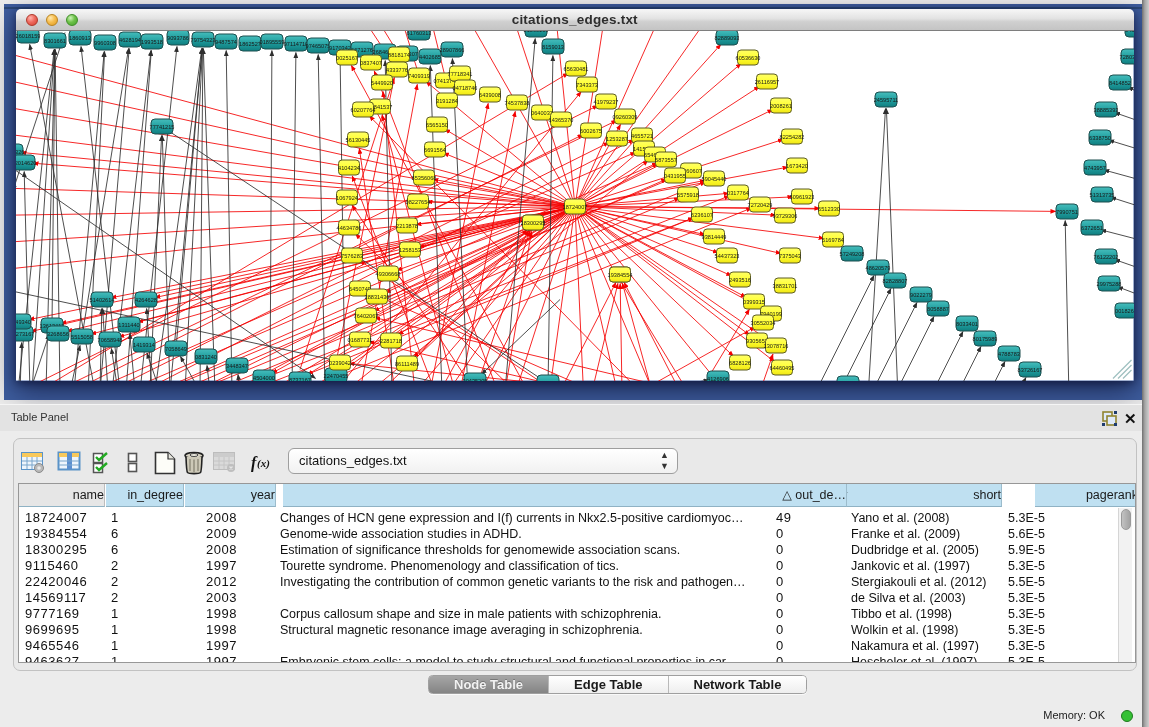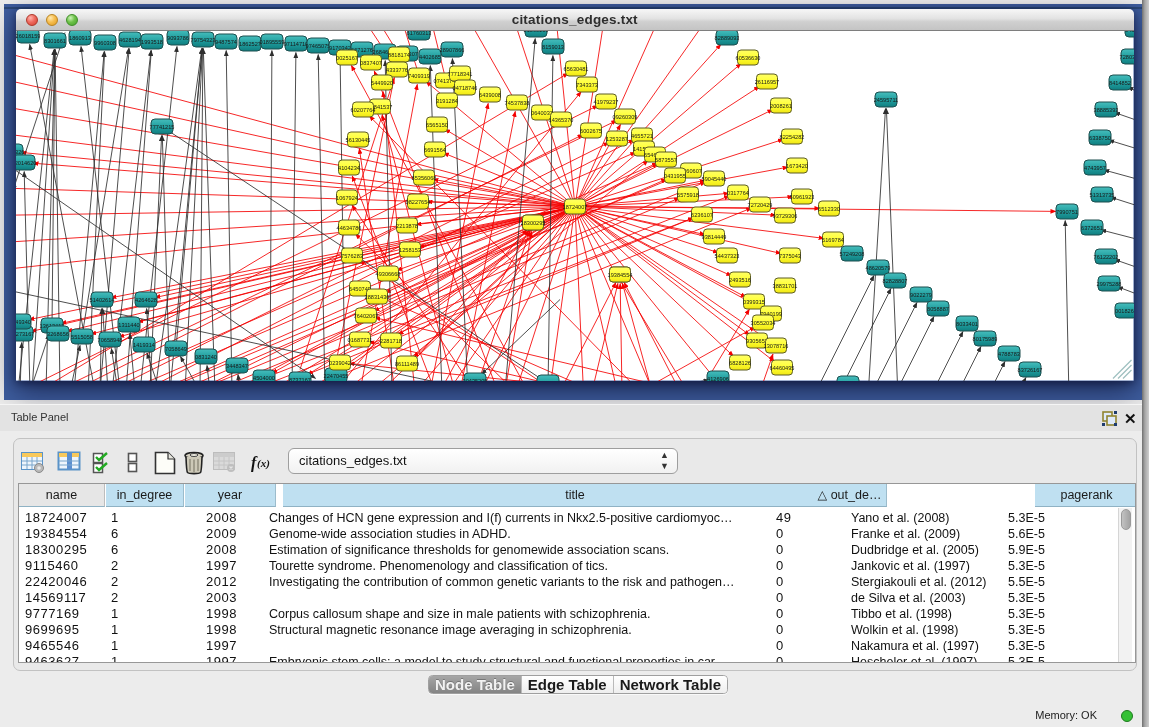--- a/index.html
+++ b/index.html
@@ -12,33 +12,33 @@
 .tl.y{left:30px;background:radial-gradient(circle at 35% 30%,#ffe9b0,#f6bd4e 45%,#df9b22);border:1px solid #ba8420}
 .tl.g{left:50px;background:radial-gradient(circle at 35% 30%,#ccf3b8,#6dc148 45%,#45a32c);border:1px solid #3f8f28}
 .title{position:absolute;top:3px;left:0;width:100%;text-align:center;font-size:13.5px;font-weight:bold;color:#2e2e2e;letter-spacing:.2px}
 .rightstrip{position:absolute;left:1142px;top:0;width:7px;height:727px;background:linear-gradient(90deg,#6f6f6f,#a5a5a5 40%,#cfcfcf)}
 .tphead{position:absolute;left:0;top:404px;width:1142px;height:27px;background:#e3e3e3;border-top:1px solid #f5f5f5}
 .tphead .t{position:absolute;left:11px;top:6px;font-size:11px;color:#333}
 .xicon{position:absolute;left:1124px;top:5px;font-size:15px;font-weight:bold;color:#111}
 .inner{position:absolute;left:13px;top:438px;width:1124px;height:233px;background:#e9e9e9;border:1px solid #c2c2c2;border-radius:7px}
 .tbox{position:absolute;left:4px;top:44px;width:1118px;height:180px;background:#fff;border:1px solid #979797;overflow:hidden}
 .thead{position:absolute;left:0;top:0;width:100%;height:23px;font-size:12.5px;color:#1a1a1a}
-.th{position:absolute;top:0;height:23px;line-height:23px;text-align:center;border-right:1px solid #9cbccc;background:#bfe0f1;border-bottom:1px solid #8fb2c4}
+.th{position:absolute;top:0;height:23px;line-height:23px;text-align:right;border-right:1px solid #9cbccc;background:#bfe0f1;border-bottom:1px solid #8fb2c4}
 .trs{position:absolute;left:0;top:26px;width:100%;font-size:12.5px;color:#111}
 .c0,.c1,.c2,.c4{font-size:13px;letter-spacing:0.55px}
 .tr{position:relative;height:16px;line-height:16px;white-space:nowrap}
 .tr div{position:absolute;top:0;height:16px;overflow:hidden}
 .c0{left:6px;width:92px}.c1{left:92px;width:80px}.c2{left:187px;width:80px}
-.c3{left:250px;width:492px}.c4{left:757px;width:70px}.c5{left:832px;width:150px}.c6{left:989px;width:95px}
+.c3{left:261px;width:492px}.c4{left:757px;width:70px}.c5{left:832px;width:150px}.c6{left:989px;width:95px}
 .vsc{position:absolute;right:3px;top:24px;width:14px;height:155px;background:#f2f2f2;border-left:1px solid #d5d5d5}
 .vth{position:absolute;left:1.5px;top:1px;width:10px;height:21px;background:linear-gradient(90deg,#c2c2c2,#a2a2a2);border-radius:5px;border:1px solid #9a9a9a}
 .tabs{position:absolute;left:428px;top:675px;height:19px;display:flex;border:1px solid #9f9f9f;border-radius:4.5px;overflow:hidden;box-shadow:0 1px 0 rgba(255,255,255,.7)}
-.tab{font-size:15px;font-weight:bold;line-height:18px;padding:0 6px;background:linear-gradient(#fff,#eee);color:#1a1a1a;border-left:1px solid #b9b9b9}
+.tab{font-size:13px;font-weight:bold;line-height:18px;padding:0 25px;background:linear-gradient(#fff,#eee);color:#1a1a1a;border-left:1px solid #b9b9b9}
 .tab.sel{background:linear-gradient(#a6a6a6,#848484);color:#f2f2f2;border-left:none;text-shadow:0 -1px 0 rgba(0,0,0,.25)}
-.mem{position:absolute;right:52px;top:709px;font-size:11px;color:#222}
+.mem{position:absolute;right:44px;top:709px;font-size:11px;color:#222}
 .dot{position:absolute;left:1121px;top:710px;width:12px;height:12px;border-radius:50%;background:#35c135;border:1px solid #1f7a1f}
 .icons{position:absolute;left:7px;top:12px}
 .combo{position:absolute;left:274px;top:9px;width:390px;height:26px;background:linear-gradient(#fff,#f1f1f1);border:1px solid #9e9e9e;border-radius:6px;font-size:13px;color:#111;line-height:24px;padding-left:10px}
 .combo .ar{position:absolute;right:8px;top:1px;font-size:9px;color:#333;line-height:11px}
 </style></head><body>
 <div class="blue">
     <div class="blueline"></div>
  <div class="win">
   <div class="tbar">
         <div class="tl r"></div>
@@ -640,21 +640,22 @@
   <text x="230" y="17" font-family="Liberation Serif,serif" font-style="italic" font-weight="bold" font-size="16" fill="#111">f</text>
   <text x="236" y="16" font-family="Liberation Serif,serif" font-style="italic" font-weight="bold" font-size="11" fill="#111">(x)</text>
  </svg>
  <div class="combo">citations_edges.txt<div class="ar">▲<br>▼</div></div>
  <div class="tbox">
   <div class="thead">
    <div class="th" style="left:0;width:86px;background:#e6e6e6;border-right:1px solid #bdbdbd">name</div>
    <div class="th" style="left:87px;width:78px">in_degree</div>
    <div class="th" style="left:166px;width:91px">year</div>
    <div class="th" style="left:264px;width:585px">title</div>
-   <div class="th" style="left:794px;width:74px">△ out_de…</div>
+   <div class="th" style="left:754px;width:74px">△ out_de…</div>
+   <div class="th" style="left:829px;width:154px">short</div>
    <div class="th" style="left:1016px;width:104px">pagerank</div>
   </div>
   <div class="trs">
 <div class="tr">
 <div class="c0">18724007</div>
           <div class="c1">1</div>
           <div class="c2">2008</div>
 <div class="c3">Changes of HCN gene expression and I(f) currents in Nkx2.5-positive cardiomyoc…</div>
           <div class="c4">49</div>
           <div class="c5">Yano et al. (2008)</div>

